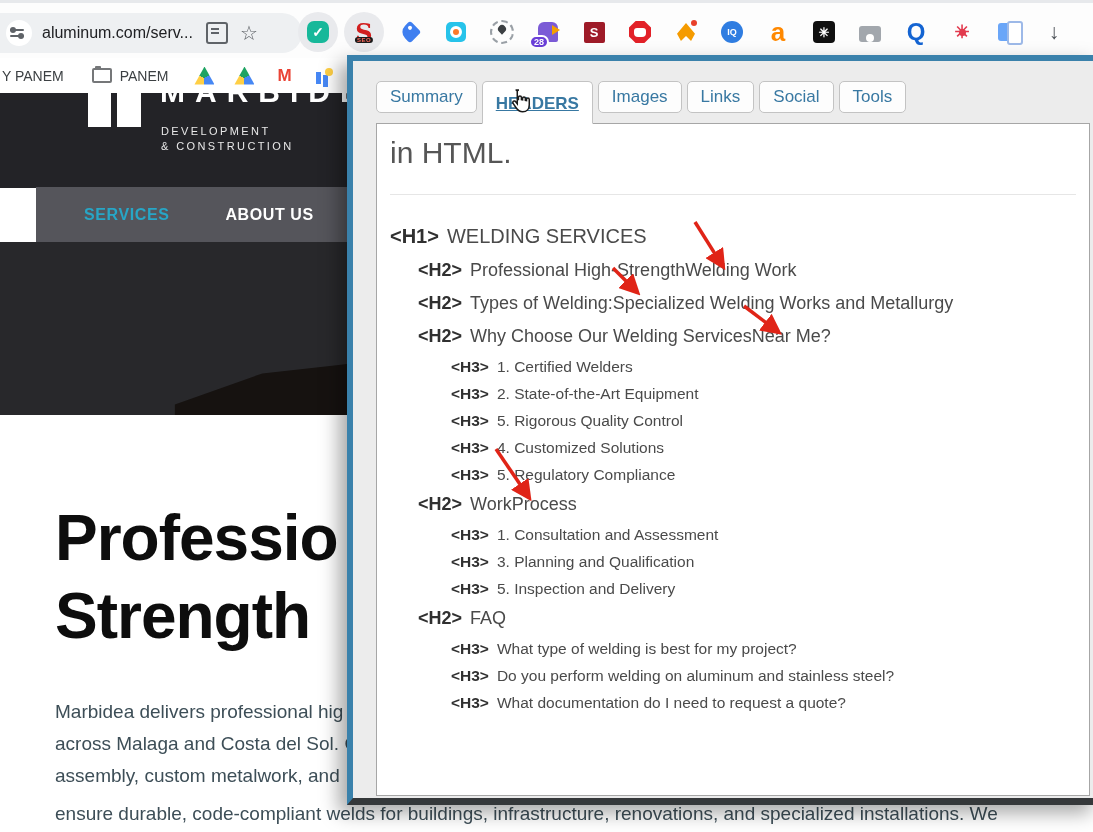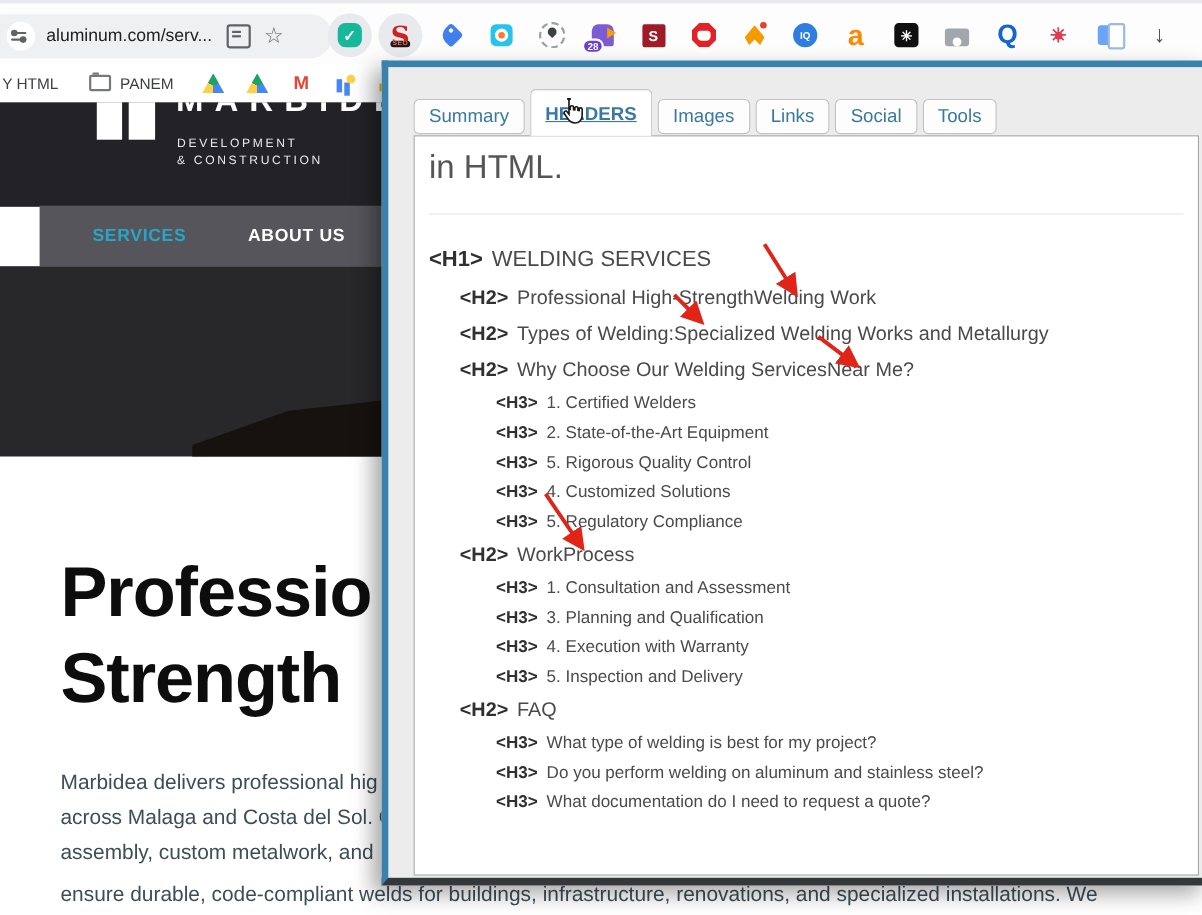--- a/index.html
+++ b/index.html
@@ -105,21 +105,21 @@
              clip-path:polygon(16% 88%,24% 62%,31% 55%,43% 41%,56% 30%,68% 20%,79% 24%,100% 16%,100% 100%,16% 100%);}
   .hero-h{position:absolute;left:55px;color:#0d0d0d;font-size:64px;font-weight:800;letter-spacing:-1px;white-space:nowrap;}
   .hero-h.line1{top:408px;}
   .hero-h.line2{top:486px;}
   .para-line{position:absolute;left:55px;font-size:19px;color:#3d4e57;white-space:nowrap;}
 
   
   .popup{position:absolute;left:347px;top:55px;width:746px;height:737px;background:#ececec;
          border-top:6px solid var(--accent);border-left:6px solid var(--accent);border-bottom:7px solid #35383a;
          box-shadow:-8px 8px 18px rgba(0,0,0,.35);box-sizing:content-box;z-index:10;}
-  .tabs{position:absolute;left:23px;top:20px;display:flex;align-items:flex-end;gap:5px;}
+  .tabs{position:absolute;left:23px;top:20px;display:flex;align-items:flex-start;gap:5px;}
   .tab{background:#fdfdfd;border:1px solid #c3c3c3;border-radius:5px;color:var(--tabblue);
        font-size:17px;padding:5px 13px;white-space:nowrap;}
   .tab.active{background:#fff;border-radius:5px 5px 0 0;border-bottom:1px solid #fff;font-weight:700;
        text-decoration:underline;padding:12px 13px 9px;margin-bottom:-2px;position:relative;z-index:3;}
   .panel{position:absolute;left:23px;right:9px;top:62px;bottom:2px;background:#fff;border:1px solid #a6a6a6;
          overflow:hidden;padding:10px 13px;box-sizing:border-box;z-index:1;}
   .intro{font-size:30px;color:#565656;margin:2px 0 24px;}
   .divider{height:1px;background:#e6e6e6;margin:0 0 23px;}
   .h-row{white-space:nowrap;color:var(--htext);}
   .h-row .tag{font-weight:700;color:var(--htag);margin-right:8px;}
@@ -198,21 +198,21 @@
           <span class="glyph"></span>
         </div>
         <div class="ext download-arrow">
           <span class="glyph">↓</span>
         </div>
         <div class="ext v-partial"></div>
       </div>
   </div>
 
   <div class="bm-bar">
-    <span class="bm-label">Y HTML</span>
+    <span class="bm-label">Y PANEM</span>
     <span class="bm-item">
       <span class="folder"></span>
       <span>PANEM</span>
     </span>
     <div class="bm-icons" id="bm-icons">
         <span class="bmi drive"></span>
         <span class="bmi drive"></span>
         <span class="bmi gmail">M</span>
         <span class="bmi chart"></span>
         <span class="bmi analytics"></span>
@@ -264,21 +264,20 @@
           <div class="h-row level-2"><span class="tag">&lt;H2&gt;</span><span class="txt">Types of Welding:Specialized Welding Works and Metallurgy</span></div>
           <div class="h-row level-2"><span class="tag">&lt;H2&gt;</span><span class="txt">Why Choose Our Welding ServicesNear Me?</span></div>
           <div class="h-row level-3"><span class="tag">&lt;H3&gt;</span><span class="txt">1. Certified Welders</span></div>
           <div class="h-row level-3"><span class="tag">&lt;H3&gt;</span><span class="txt">2. State-of-the-Art Equipment</span></div>
           <div class="h-row level-3"><span class="tag">&lt;H3&gt;</span><span class="txt">5. Rigorous Quality Control</span></div>
           <div class="h-row level-3"><span class="tag">&lt;H3&gt;</span><span class="txt">4. Customized Solutions</span></div>
           <div class="h-row level-3"><span class="tag">&lt;H3&gt;</span><span class="txt">5. Regulatory Compliance</span></div>
           <div class="h-row level-2"><span class="tag">&lt;H2&gt;</span><span class="txt">WorkProcess</span></div>
           <div class="h-row level-3"><span class="tag">&lt;H3&gt;</span><span class="txt">1. Consultation and Assessment</span></div>
           <div class="h-row level-3"><span class="tag">&lt;H3&gt;</span><span class="txt">3. Planning and Qualification</span></div>
-          <div class="h-row level-3"><span class="tag">&lt;H3&gt;</span><span class="txt">4. Execution with Warranty</span></div>
           <div class="h-row level-3"><span class="tag">&lt;H3&gt;</span><span class="txt">5. Inspection and Delivery</span></div>
           <div class="h-row level-2"><span class="tag">&lt;H2&gt;</span><span class="txt">FAQ</span></div>
           <div class="h-row level-3"><span class="tag">&lt;H3&gt;</span><span class="txt">What type of welding is best for my project?</span></div>
           <div class="h-row level-3"><span class="tag">&lt;H3&gt;</span><span class="txt">Do you perform welding on aluminum and stainless steel?</span></div>
           <div class="h-row level-3"><span class="tag">&lt;H3&gt;</span><span class="txt">What documentation do I need to request a quote?</span></div>
         </div>
     </div>
   </div>
 
   <svg class="arrows" width="1093" height="832" viewBox="0 0 1093 832">

